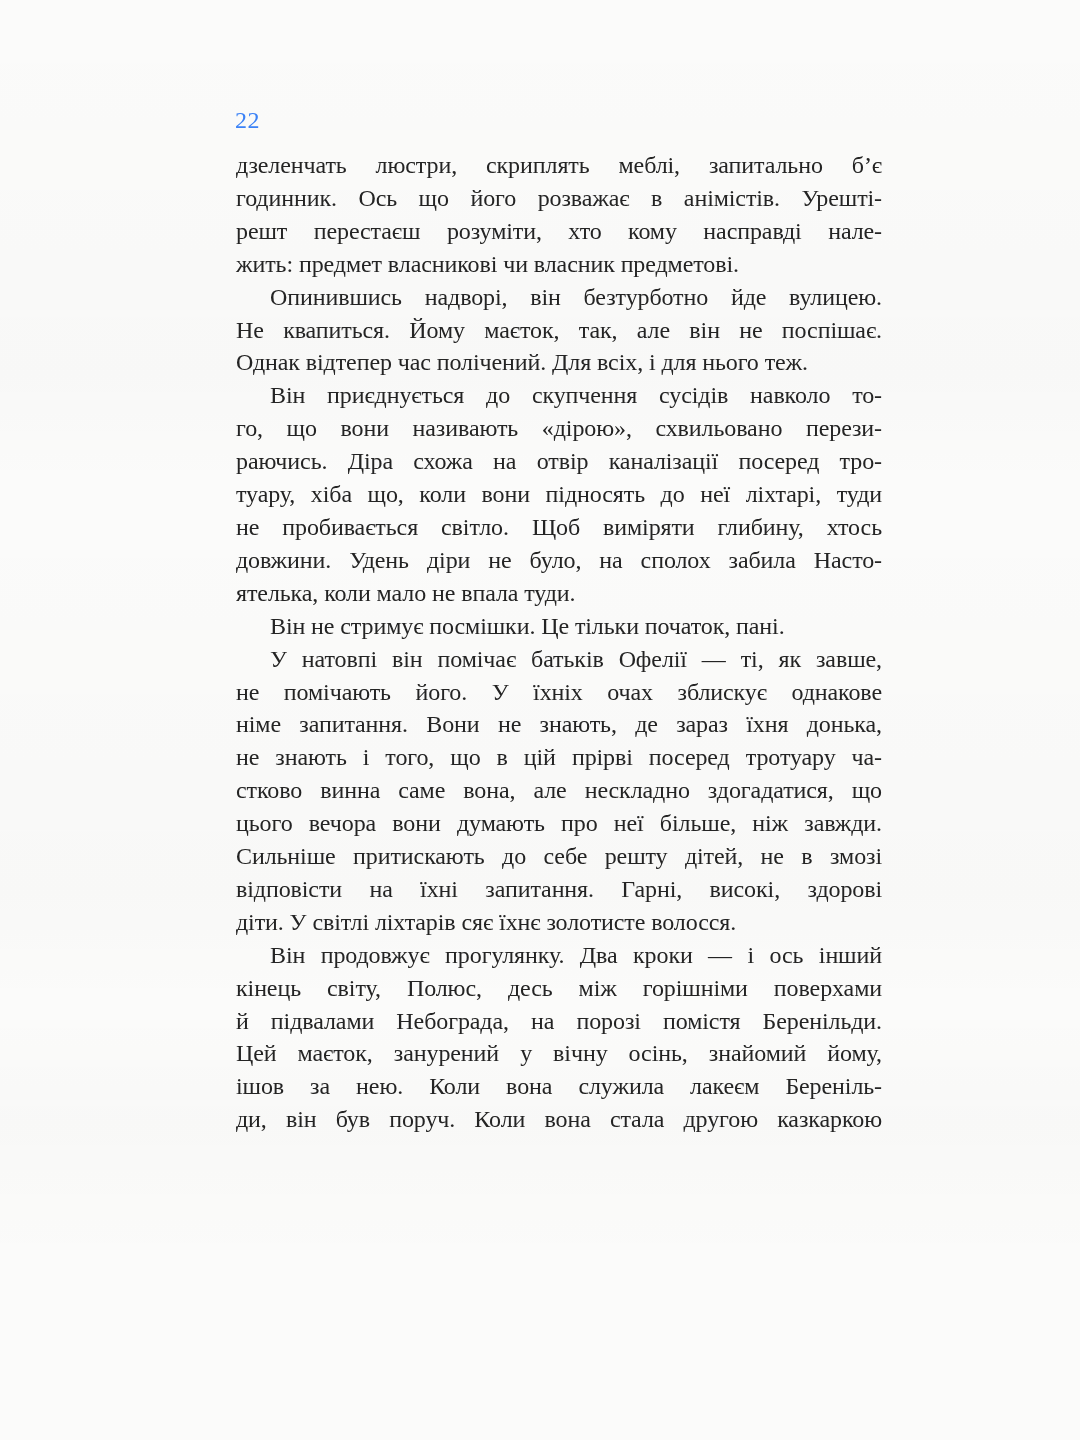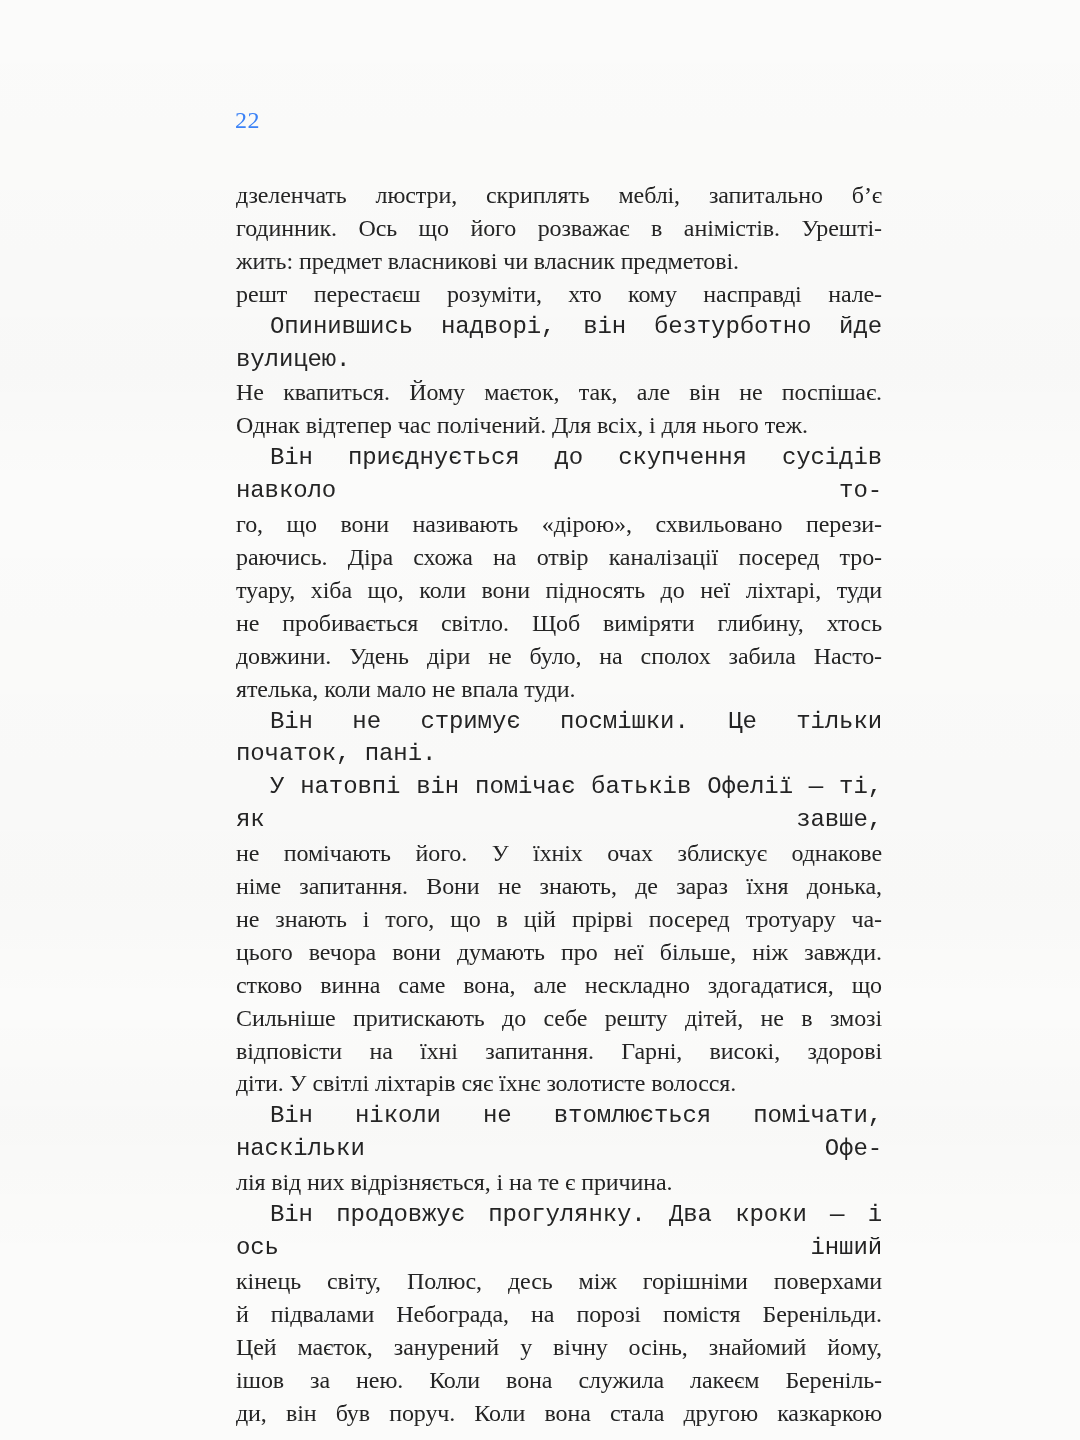--- a/index.html
+++ b/index.html
@@ -33,53 +33,52 @@
     left: 235px;
     top: 106px;
     font-size: 24px;
     line-height: 28px;
     color: #3b82f6;
     letter-spacing: 0.5px;
   }
   .text-block {
     position: absolute;
     left: 236px;
-    top: 179px;
+    top: 149px;
     width: 646px;
     font-size: 24px;
     line-height: 32.9px;
     color: #242424;
     letter-spacing: -0.1px;
   }
   .para { margin: 0; }
   .line {
     text-align: justify;
     text-align-last: justify;
   }
   .line.para-end {
     text-align-last: left;
   }
   .line.indent {
     text-indent: 34px;
-    font-family: Liberation Mono, monospace;
   }
 </style>
 </head>
 <body>
 
 <div class="page-surface"></div>
 
 <div class="page-number">22</div>
 
 <div class="text-block">
     <div class="para">
       <div class="line">дзеленчать люстри, скриплять меблі, запитально б’є</div>
       <div class="line">годинник. Ось що його розважає в анімістів. Урешті-</div>
+      <div class="line">решт перестаєш розуміти, хто кому насправді нале-</div>
       <div class="line para-end">жить: предмет власникові чи власник предметові.</div>
-      <div class="line">решт перестаєш розуміти, хто кому насправді нале-</div>
     </div>
     <div class="para">
       <div class="line indent">Опинившись надворі, він безтурботно йде вулицею.</div>
       <div class="line">Не квапиться. Йому маєток, так, але він не поспішає.</div>
       <div class="line para-end">Однак відтепер час полічений. Для всіх, і для нього теж.</div>
     </div>
     <div class="para">
       <div class="line indent">Він приєднується до скупчення сусідів навколо то-</div>
       <div class="line">го, що вони називають «дірою», схвильовано перези-</div>
       <div class="line">раючись. Діра схожа на отвір каналізації посеред тро-</div>
@@ -89,29 +88,25 @@
       <div class="line para-end">ятелька, коли мало не впала туди.</div>
     </div>
     <div class="para">
       <div class="line indent para-end">Він не стримує посмішки. Це тільки початок, пані.</div>
     </div>
     <div class="para">
       <div class="line indent">У натовпі він помічає батьків Офелії — ті, як завше,</div>
       <div class="line">не помічають його. У їхніх очах зблискує однакове</div>
       <div class="line">німе запитання. Вони не знають, де зараз їхня донька,</div>
       <div class="line">не знають і того, що в цій прірві посеред тротуару ча-</div>
+      <div class="line">стково винна саме вона, але нескладно здогадатися, що</div>
       <div class="line">цього вечора вони думають про неї більше, ніж завжди.</div>
-      <div class="line">стково винна саме вона, але нескладно здогадатися, що</div>
       <div class="line">Сильніше притискають до себе решту дітей, не в змозі</div>
       <div class="line">відповісти на їхні запитання. Гарні, високі, здорові</div>
       <div class="line para-end">діти. У світлі ліхтарів сяє їхнє золотисте волосся.</div>
-    </div>
-    <div class="para">
-      <div class="line indent">Він ніколи не втомлюється помічати, наскільки Офе-</div>
-      <div class="line para-end">лія від них відрізняється, і на те є причина.</div>
     </div>
     <div class="para">
       <div class="line indent">Він продовжує прогулянку. Два кроки — і ось інший</div>
       <div class="line">кінець світу, Полюс, десь між горішніми поверхами</div>
       <div class="line">й підвалами Небограда, на порозі помістя Беренільди.</div>
       <div class="line">Цей маєток, занурений у вічну осінь, знайомий йому,</div>
       <div class="line">ішов за нею. Коли вона служила лакеєм Береніль-</div>
       <div class="line">ди, він був поруч. Коли вона стала другою казкаркою</div>
     </div>
   </div>

